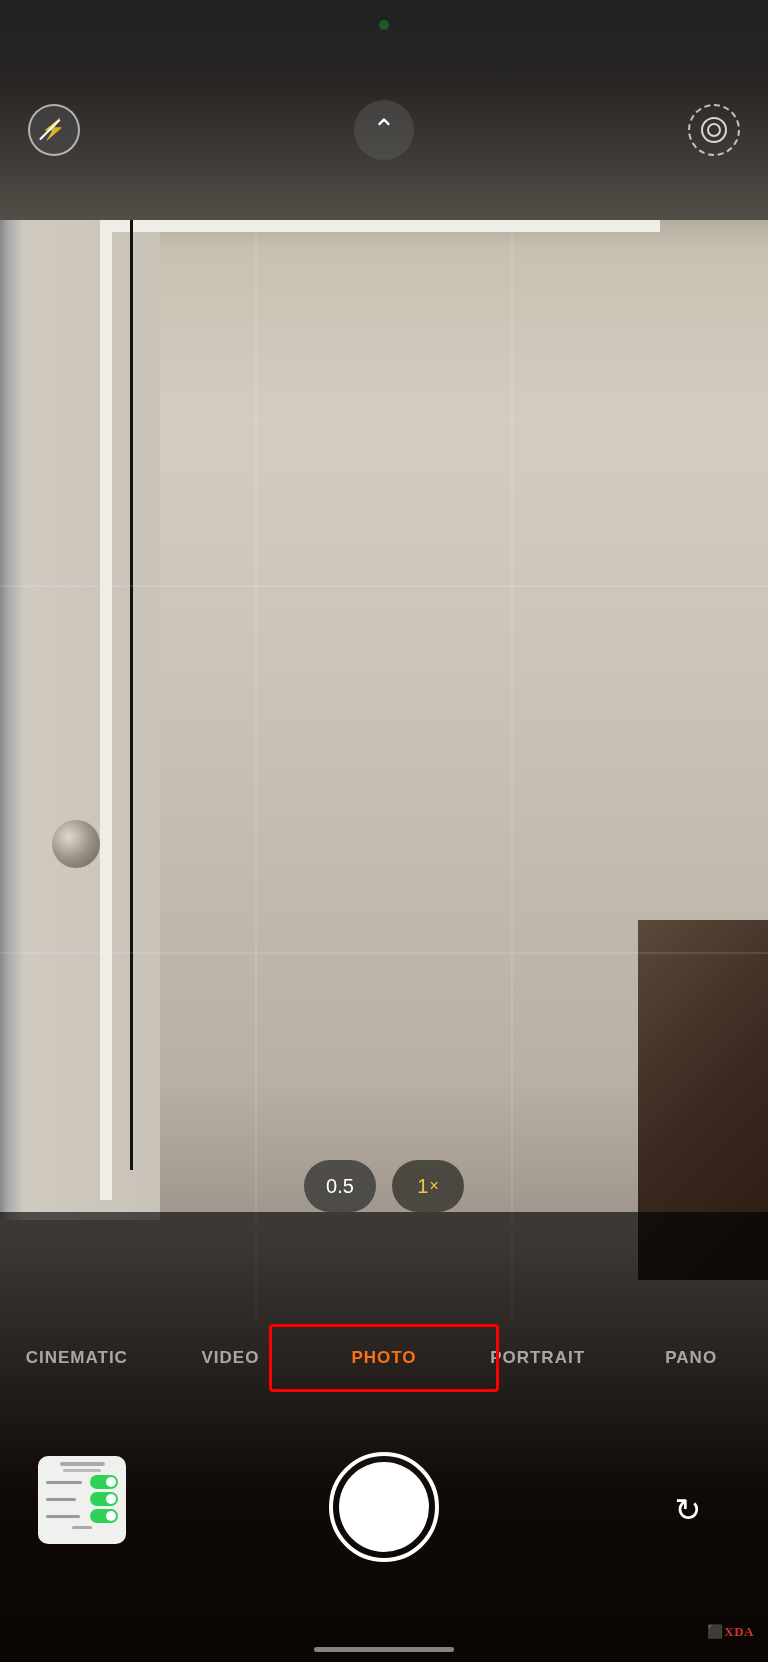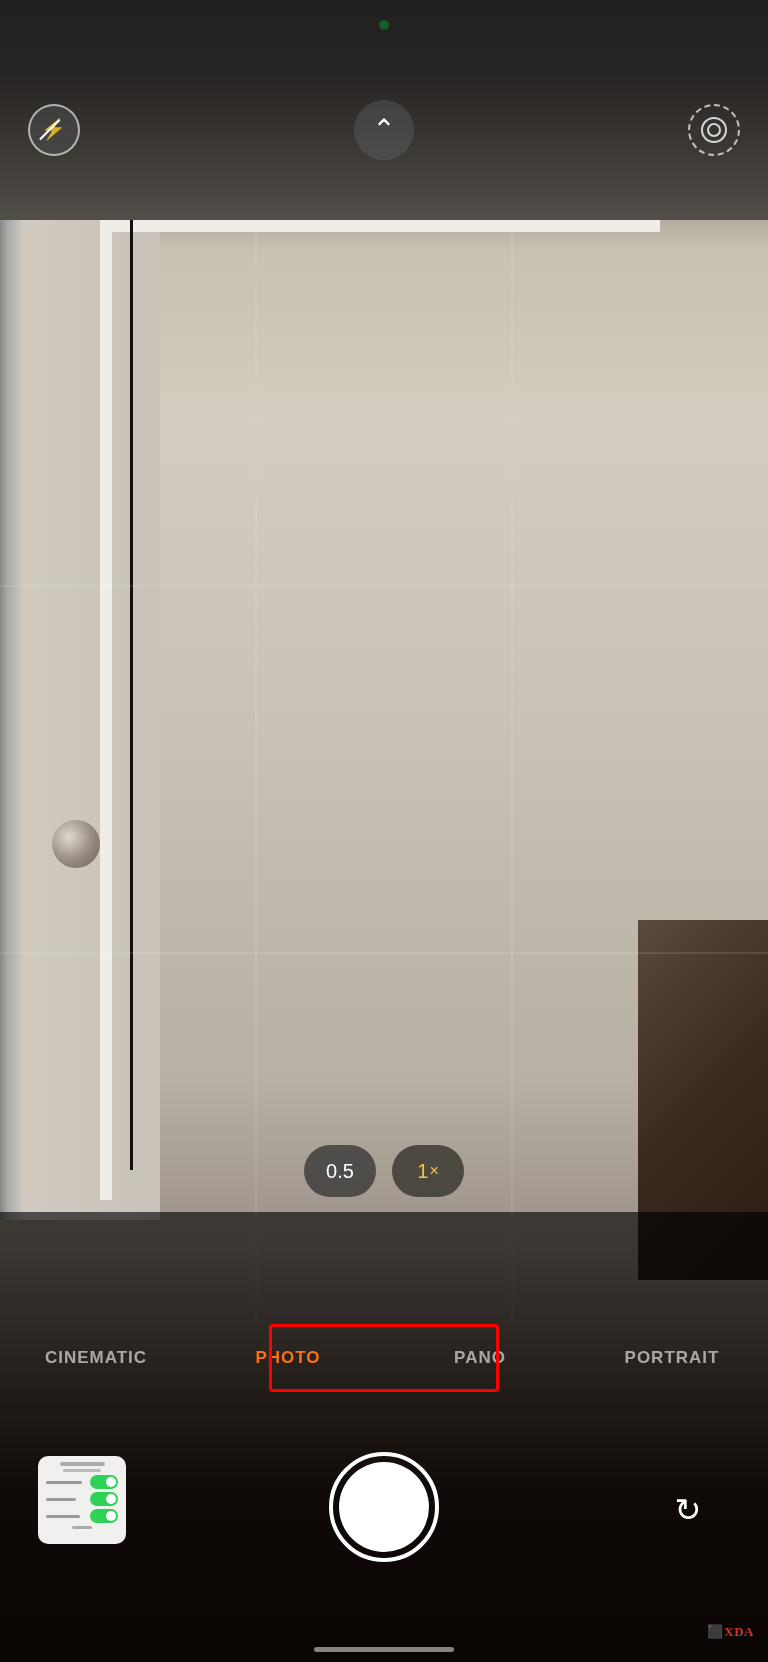--- a/index.html
+++ b/index.html
@@ -205,21 +205,21 @@
       transform: translateX(-50%);
       width: 10px;
       height: 10px;
       border-radius: 50%;
       background: #30d158;
     }
 
     
     .zoom-controls {
       position: absolute;
-      bottom: 465px;
+      bottom: 450px;
       left: 50%;
       transform: translateX(-50%);
       display: flex;
       gap: 16px;
       align-items: center;
     }
 
     .zoom-btn {
       height: 52px;
       min-width: 72px;
@@ -480,23 +480,24 @@
     <span>0.5</span>
   </button>
   <button class="zoom-btn active">
     <span>1</span>
       <span class="x-suffix">×</span>
   </button>
 </div>
 
 <div class="mode-selector">
   <div class="mode-item">CINEMATIC</div>
+  <div class="mode-item">VIDEO</div>
   <div class="mode-item active">PHOTO</div>
+  <div class="mode-item">PORTRAIT</div>
   <div class="mode-item">PANO</div>
-  <div class="mode-item">PORTRAIT</div>
 </div>
 
 <div class="mode-highlight-box"></div>
 
 <div class="gallery-thumb">
 
   <div class="thumb-row">
     <div class="thumb-line" style="width:45px; background:#aaa; height:4px;"></div>
   </div>
   <div class="thumb-row">

